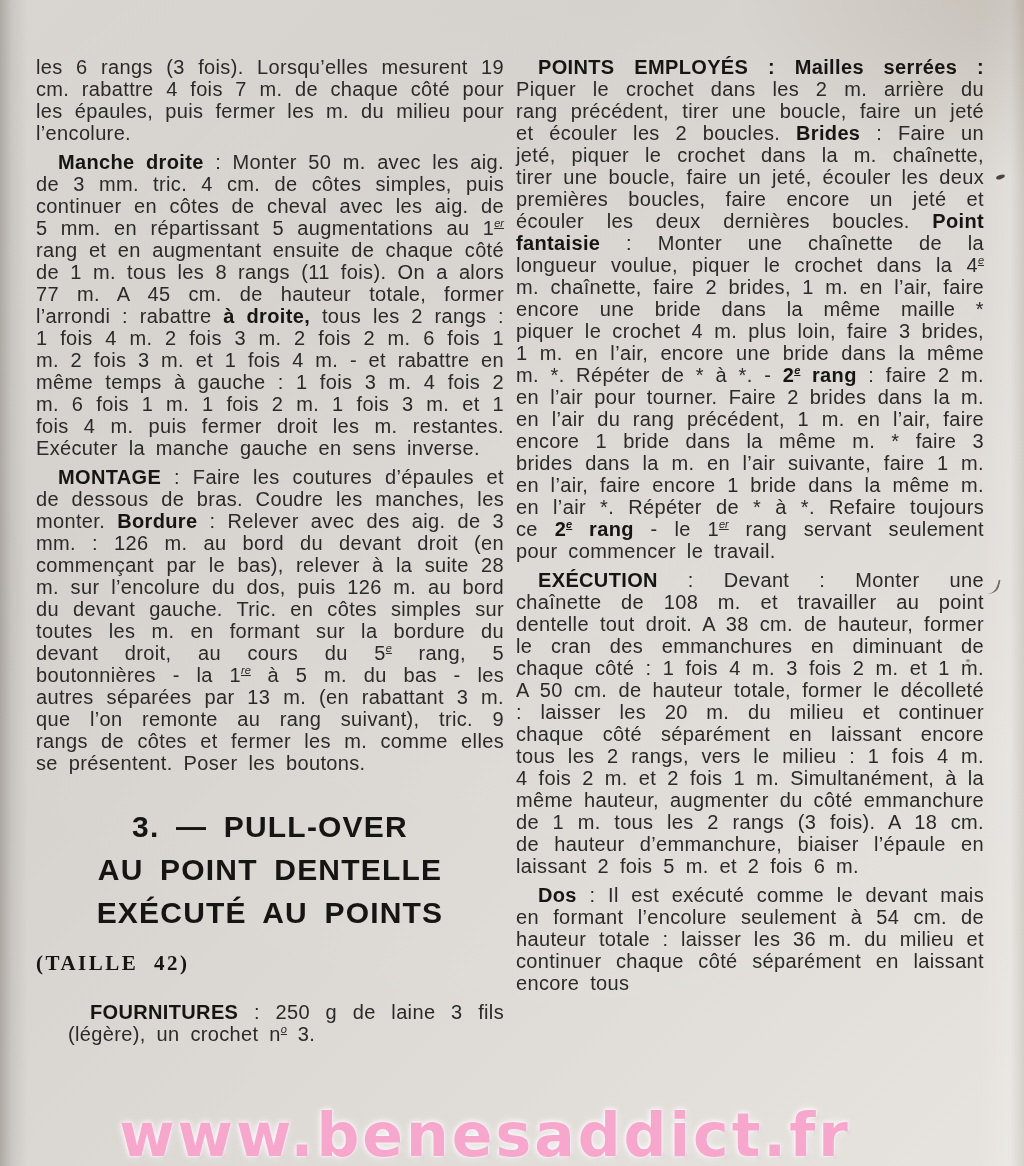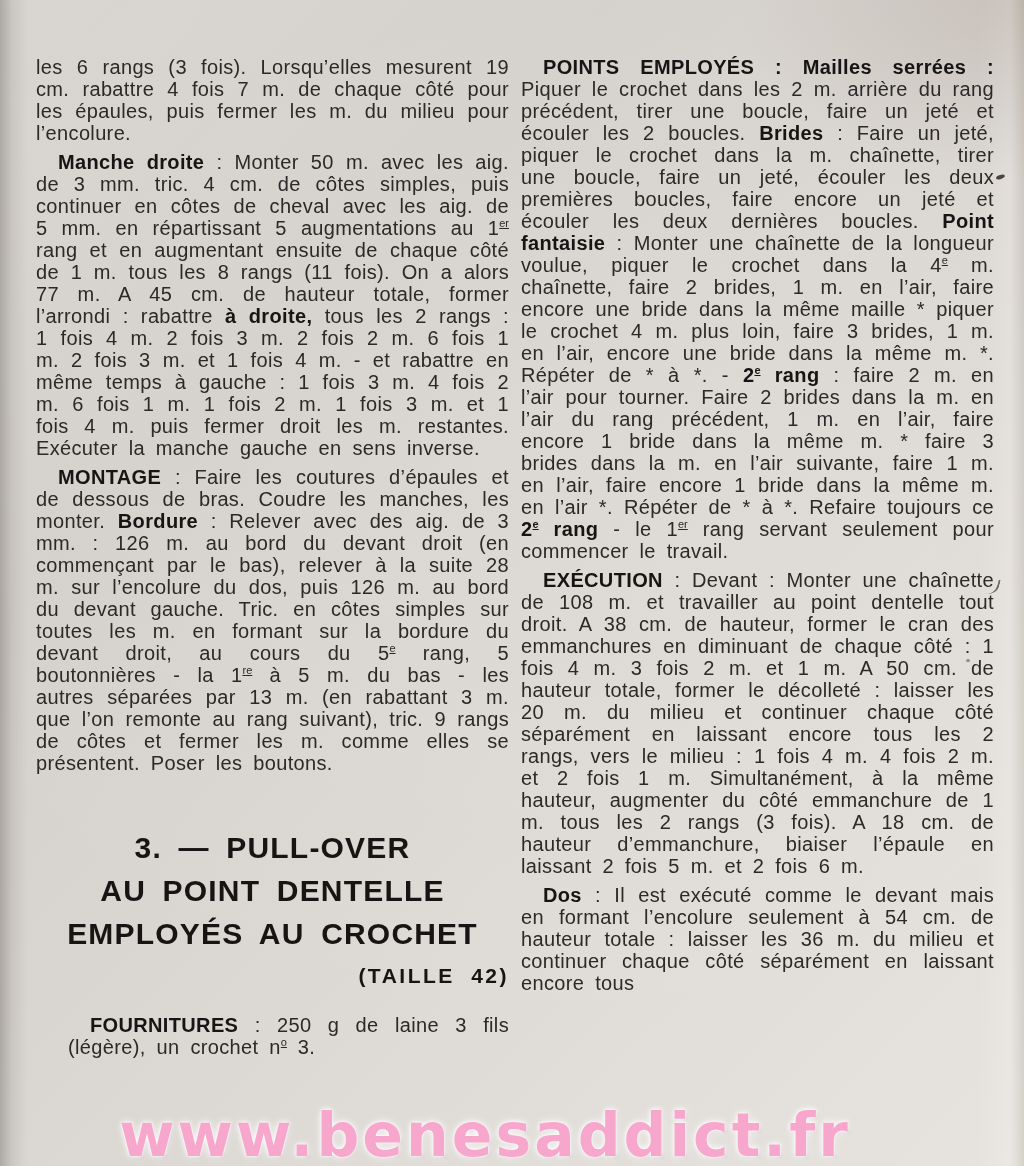--- a/index.html
+++ b/index.html
@@ -11,49 +11,50 @@
   .page{
     position:absolute;inset:0;
     background:
       radial-gradient(40% 22% at 100% 0%, rgba(125,112,92,0.20), rgba(0,0,0,0) 70%),
       radial-gradient(120% 90% at 55% 38%, rgba(255,255,255,0.10), rgba(0,0,0,0) 62%),
       linear-gradient(to right, rgba(70,64,58,0.30) 0px, rgba(70,64,58,0.10) 12px, rgba(0,0,0,0) 28px),
       linear-gradient(to left, rgba(150,140,128,0.22) 0px, rgba(255,255,255,0.16) 14px, rgba(0,0,0,0) 46px),
       linear-gradient(135deg, #d9d6d1 0%, #d4d0cb 28%, #dbd7d2 55%, #e2dfda 80%, #e7e4df 100%);
   }
   .cols{
-    position:absolute;left:36px;top:56px;right:30px;
+    position:absolute;left:36px;top:56px;right:40px;
     display:flex;gap:12px;
   }
   .col{flex:1 1 0;color:#2b2a28;}
   .para{
     font-size:20px;line-height:22px;
     letter-spacing:0.35px;word-spacing:5px;
     text-align:justify;
     color:#2b2a28;
   }
   .para.indent{text-indent:1.1em;}
   .para b{font-weight:700;color:#161514;}
   .para sup{
     font-size:0.55em;line-height:0;vertical-align:super;
-    text-decoration:underline;letter-spacing:0;
+    text-decoration:underline;letter-spacing:0;font-style:italic;
   }
   .body + .body{margin-top:7px;}
   .title{
     font-size:30px;line-height:33px;font-weight:700;
     text-align:center;text-indent:0;
     letter-spacing:1.2px;word-spacing:7px;color:#1b1a19;
   }
-  .body + .title{margin-top:57px;}
+  .body + .title{margin-top:36px;}
   .title + .title{margin-top:10px;}
   .subtitle{
     font-size:21px;line-height:24px;font-weight:700;
-    text-align:right;text-indent:0;
+    text-align:left;text-indent:0;
     letter-spacing:2.5px;word-spacing:8px;color:#1b1a19;
-    margin-top:14px;
+    margin-top:22px;
+    font-family:Liberation Serif, serif;
   }
   .subtitle + .body{margin-top:26px;margin-left:32px;}
   .watermark{
     position:absolute;left:0;right:54px;bottom:-4px;
     text-align:center;
     font-family:"DejaVu Sans", sans-serif;
     font-weight:bold;font-size:60px;letter-spacing:3px;
     color:#f8a7cc;
     text-shadow:
       0 0 2px #ffffff, 0 0 5px rgba(255,255,255,0.95),
@@ -74,21 +75,21 @@
 <body>
 
 <div class="page">
   <div class="cols">
     <div class="col">
         <div class="para body"><span>les 6 rangs (3 fois). Lorsqu’elles mesurent 19 cm. rabattre 4 fois 7 m. de chaque côté pour les épaules, puis fermer les m. du milieu pour l’encolure.</span></div>
         <div class="para body indent"><b>Manche droite</b><span> : Monter 50 m. avec les aig. de 3 mm. tric. 4 cm. de côtes simples, puis continuer en côtes de cheval avec les aig. de 5 mm. en répartissant 5 augmentations au 1</span><span><sup>er</sup></span><span> rang et en augmentant ensuite de chaque côté de 1 m. tous les 8 rangs (11 fois). On a alors 77 m. A 45 cm. de hauteur totale, former l’arrondi : rabattre </span><b>à droite,</b><span> tous les 2 rangs : 1 fois 4 m. 2 fois 3 m. 2 fois 2 m. 6 fois 1 m. 2 fois 3 m. et 1 fois 4 m. - et rabattre en même temps à gauche : 1 fois 3 m. 4 fois 2 m. 6 fois 1 m. 1 fois 2 m. 1 fois 3 m. et 1 fois 4 m. puis fermer droit les m. restantes. Exécuter la manche gauche en sens inverse.</span></div>
         <div class="para body indent"><b>MONTAGE</b><span> : Faire les coutures d’épaules et de dessous de bras. Coudre les manches, les monter. </span><b>Bordure</b><span> : Relever avec des aig. de 3 mm. : 126 m. au bord du devant droit (en commençant par le bas), relever à la suite 28 m. sur l’encolure du dos, puis 126 m. au bord du devant gauche. Tric. en côtes simples sur toutes les m. en formant sur la bordure du devant droit, au cours du 5</span><span><sup>e</sup></span><span> rang, 5 boutonnières - la 1</span><span><sup>re</sup></span><span> à 5 m. du bas - les autres séparées par 13 m. (en rabattant 3 m. que l’on remonte au rang suivant), tric. 9 rangs de côtes et fermer les m. comme elles se présentent. Poser les boutons.</span></div>
         <div class="para title"><b>3. — PULL-OVER</b></div>
         <div class="para title"><b>AU POINT DENTELLE</b></div>
-        <div class="para title"><b>EMPLOYÉS AU CROCHET</b></div>
+        <div class="para title"><b>EXÉCUTÉ AU POINTS</b></div>
         <div class="para subtitle"><b>(TAILLE 42)</b></div>
         <div class="para body indent"><b>FOURNITURES</b><span> : 250 g de laine 3 fils (légère), un crochet n</span><span><sup>o</sup></span><span> 3.</span></div>
       </div>
     <div class="col">
         <div class="para body indent"><b>POINTS EMPLOYÉS : Mailles serrées :</b><span> Piquer le crochet dans les 2 m. arrière du rang précédent, tirer une boucle, faire un jeté et écouler les 2 boucles. </span><b>Brides</b><span> : Faire un jeté, piquer le crochet dans la m. chaînette, tirer une boucle, faire un jeté, écouler les deux premières boucles, faire encore un jeté et écouler les deux dernières boucles. </span><b>Point fantaisie</b><span> : Monter une chaînette de la longueur voulue, piquer le crochet dans la 4</span><span><sup>e</sup></span><span> m. chaînette, faire 2 brides, 1 m. en l’air, faire encore une bride dans la même maille * piquer le crochet 4 m. plus loin, faire 3 brides, 1 m. en l’air, encore une bride dans la même m. *. Répéter de * à *. - </span><b>2</b><b><sup>e</sup></b><b> rang</b><span> : faire 2 m. en l’air pour tourner. Faire 2 brides dans la m. en l’air du rang précédent, 1 m. en l’air, faire encore 1 bride dans la même m. * faire 3 brides dans la m. en l’air suivante, faire 1 m. en l’air, faire encore 1 bride dans la même m. en l’air *. Répéter de * à *. Refaire toujours ce </span><b>2</b><b><sup>e</sup></b><b> rang</b><span> - le 1</span><span><sup>er</sup></span><span> rang servant seulement pour commencer le travail.</span></div>
         <div class="para body indent"><b>EXÉCUTION</b><span> : Devant : Monter une chaînette de 108 m. et travailler au point dentelle tout droit. A 38 cm. de hauteur, former le cran des emmanchures en diminuant de chaque côté : 1 fois 4 m. 3 fois 2 m. et 1 m. A 50 cm. de hauteur totale, former le décolleté : laisser les 20 m. du milieu et continuer chaque côté séparément en laissant encore tous les 2 rangs, vers le milieu : 1 fois 4 m. 4 fois 2 m. et 2 fois 1 m. Simultanément, à la même hauteur, augmenter du côté emmanchure de 1 m. tous les 2 rangs (3 fois). A 18 cm. de hauteur d’emmanchure, biaiser l’épaule en laissant 2 fois 5 m. et 2 fois 6 m.</span></div>
         <div class="para body indent"><b>Dos</b><span> : Il est exécuté comme le devant mais en formant l’encolure seulement à 54 cm. de hauteur totale : laisser les 36 m. du milieu et continuer chaque côté séparément en laissant encore tous</span></div>
       </div>
   </div>
 

